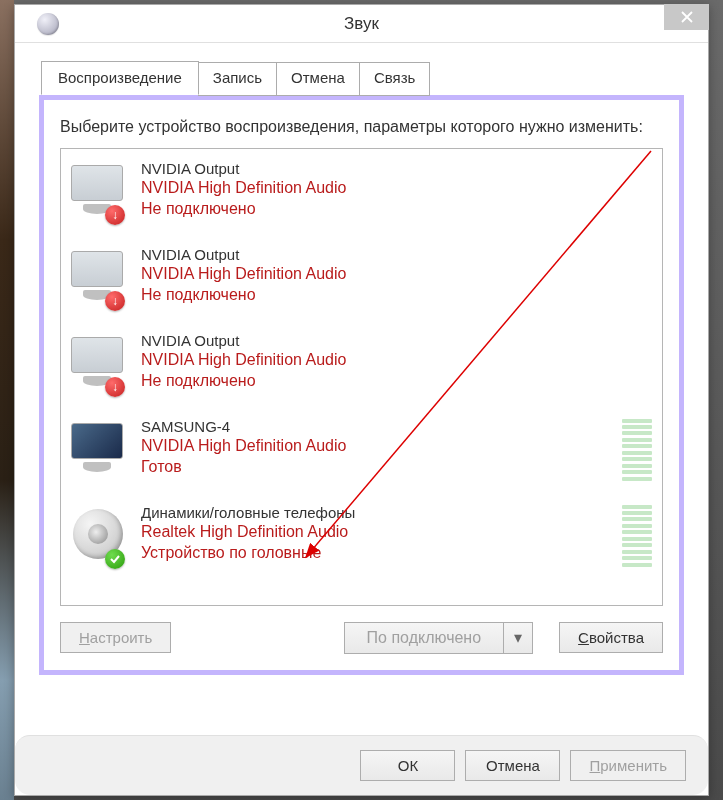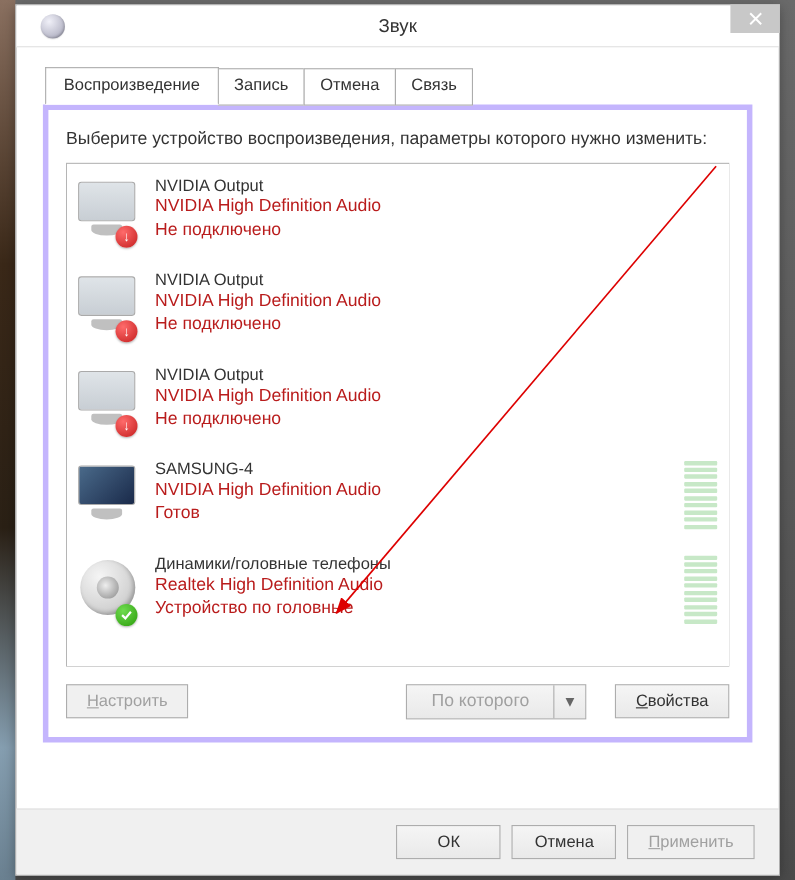--- a/index.html
+++ b/index.html
@@ -255,20 +255,21 @@
     display: flex;
     justify-content: flex-end;
     gap: 10px;
     padding: 14px 22px;
     border-top: 1px solid #e0e0e0;
     position: absolute;
     bottom: 0;
     left: 0;
     right: 0;
     background: #f0f0f0;
+    border-radius: 15px;
   }
   .dialog-buttons .btn {
     min-width: 95px;
     text-align: center;
   }
   .left-strip {
     position: absolute;
     left: 0;
     top: 0;
     width: 14px;
@@ -400,21 +401,21 @@
             </marker>
           </defs>
           <line x1="590" y1="2" x2="245" y2="408" stroke="#d00" stroke-width="1.5" marker-end="url(#ah)"></line>
         </svg>
       </div>
 
       <div class="panel-buttons">
         <button class="btn" disabled=""><span class="underline">Н</span><span>астроить</span></button>
         <div class="spacer"></div>
         <div class="btn-split">
-          <div class="main">По которого</div>
+          <div class="main">По подключено</div>
           <div class="arrow">▾</div>
         </div>
         <button class="btn"><span class="underline">С</span>войства</button>
       </div>
     </div>
   </div>
 
   <div class="dialog-buttons">
     <button class="btn">ОК</button>
     <button class="btn">Отмена</button>

